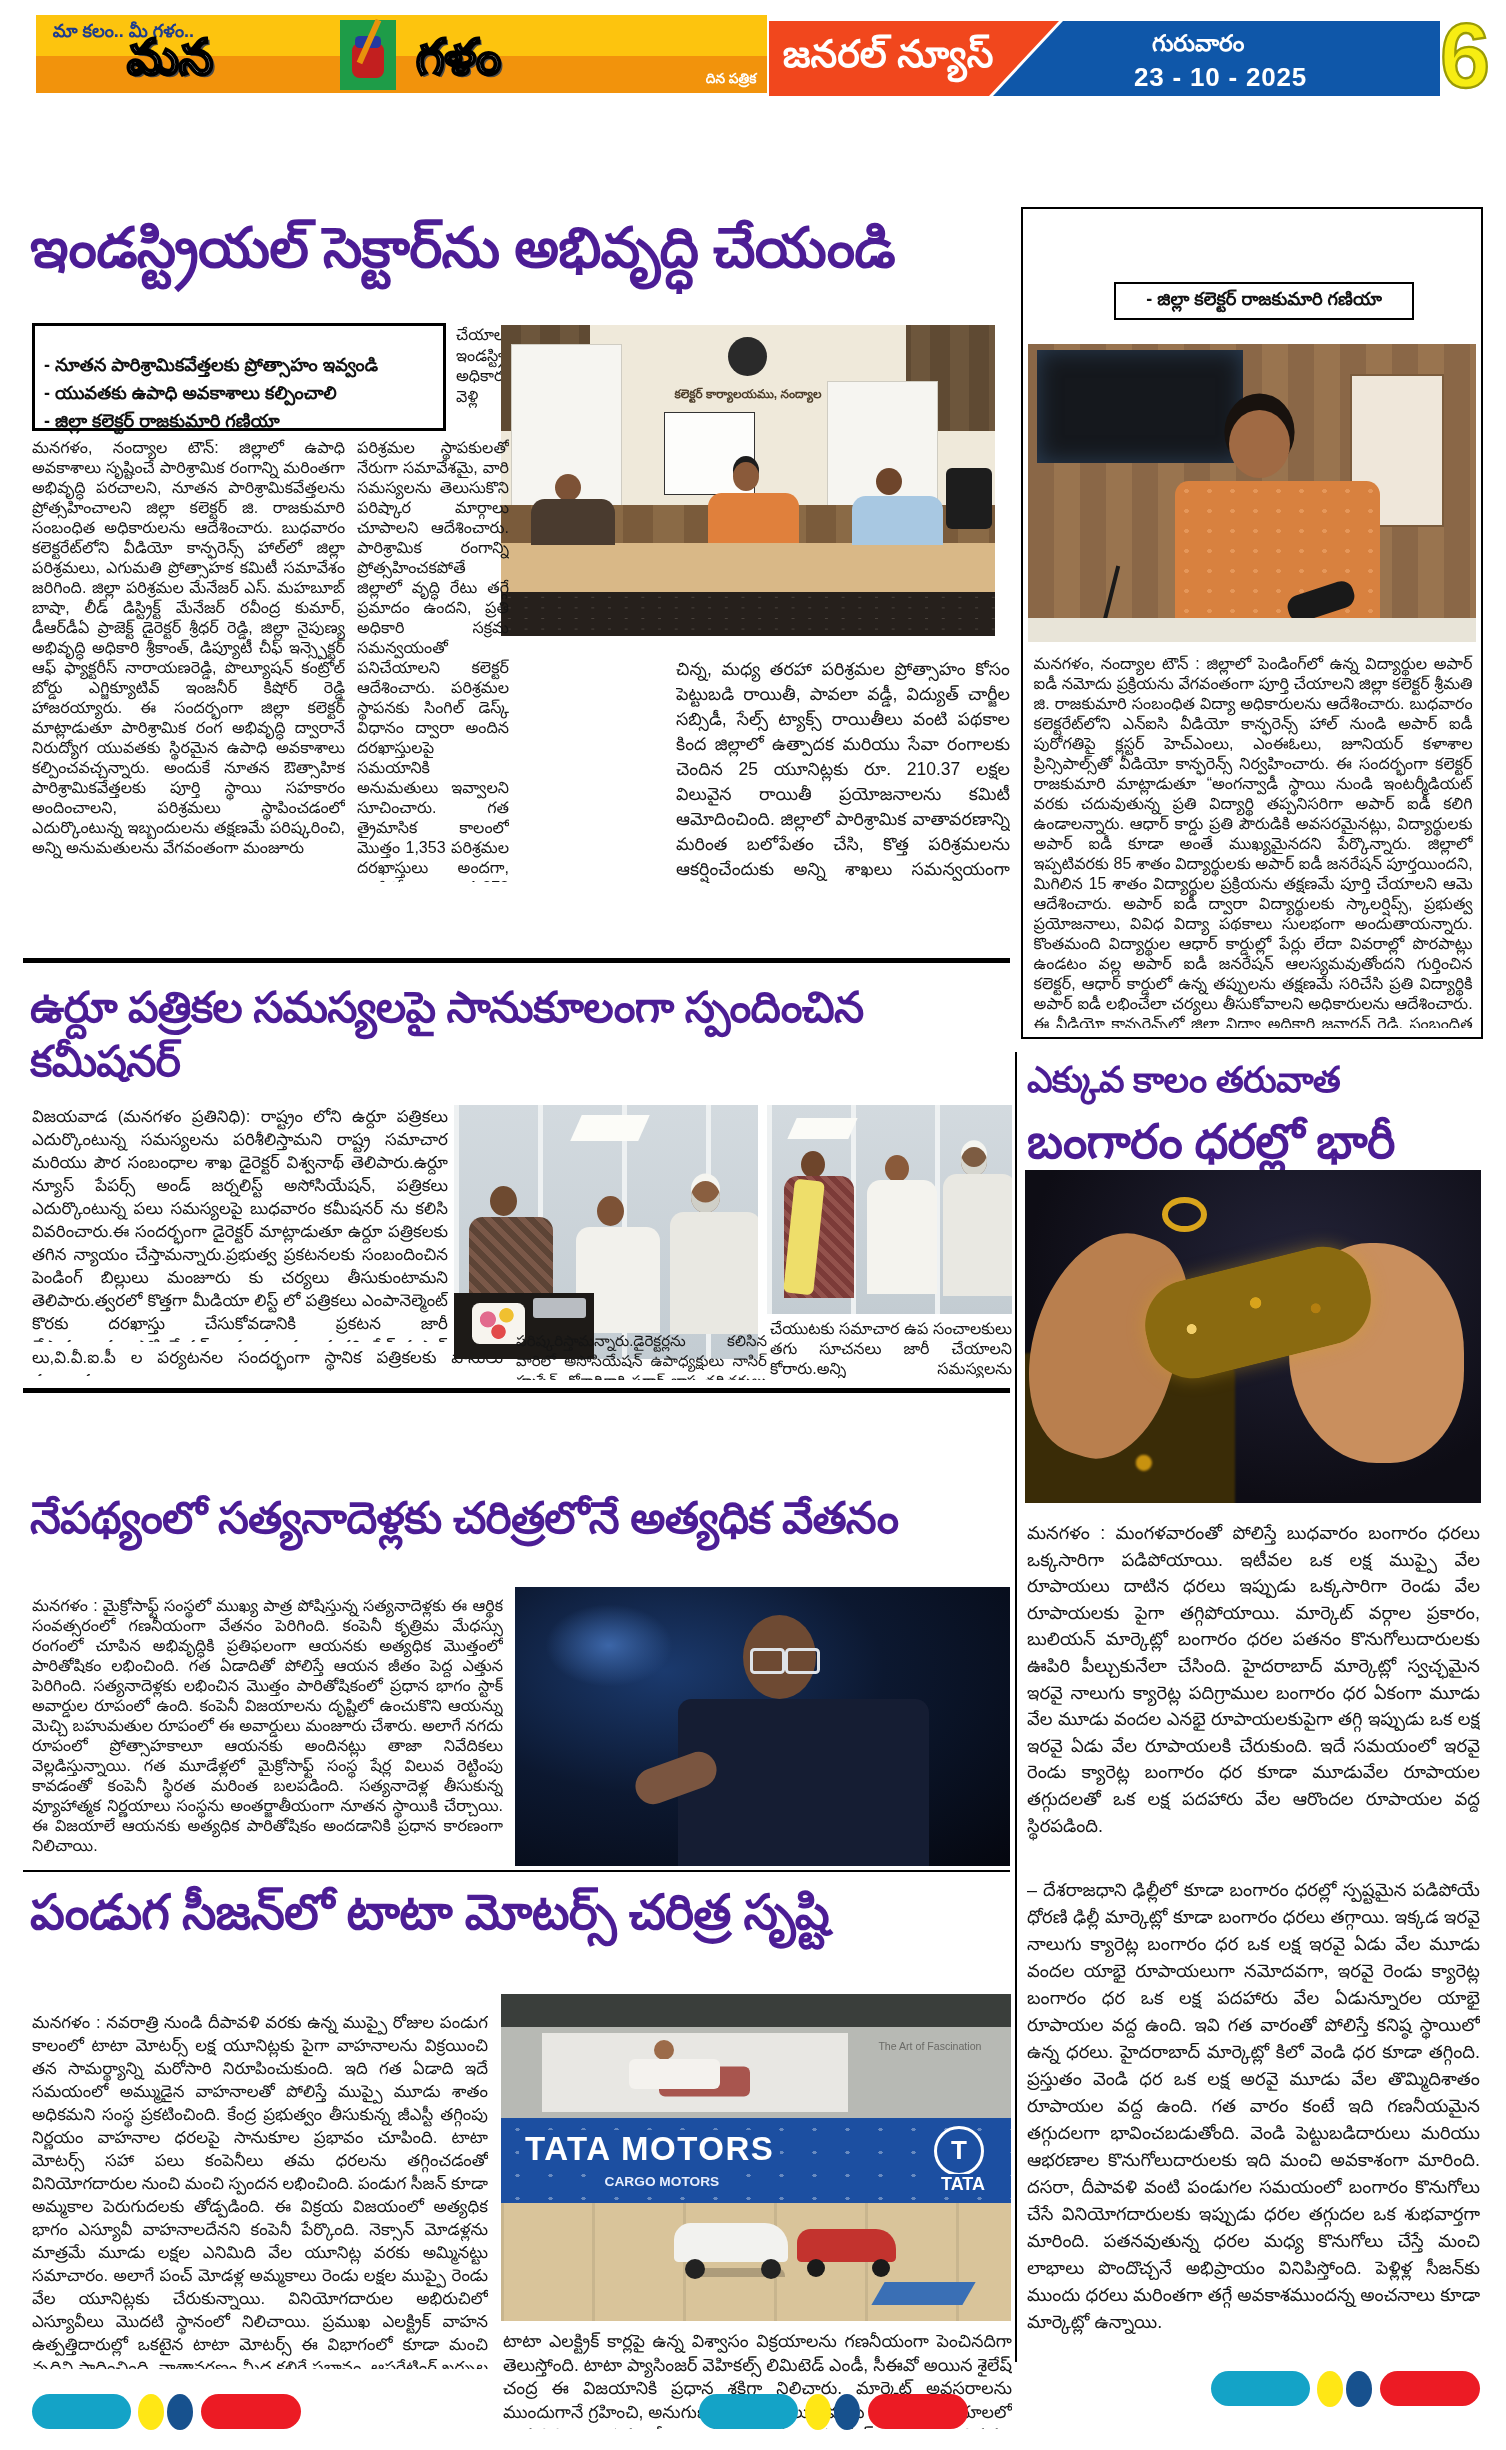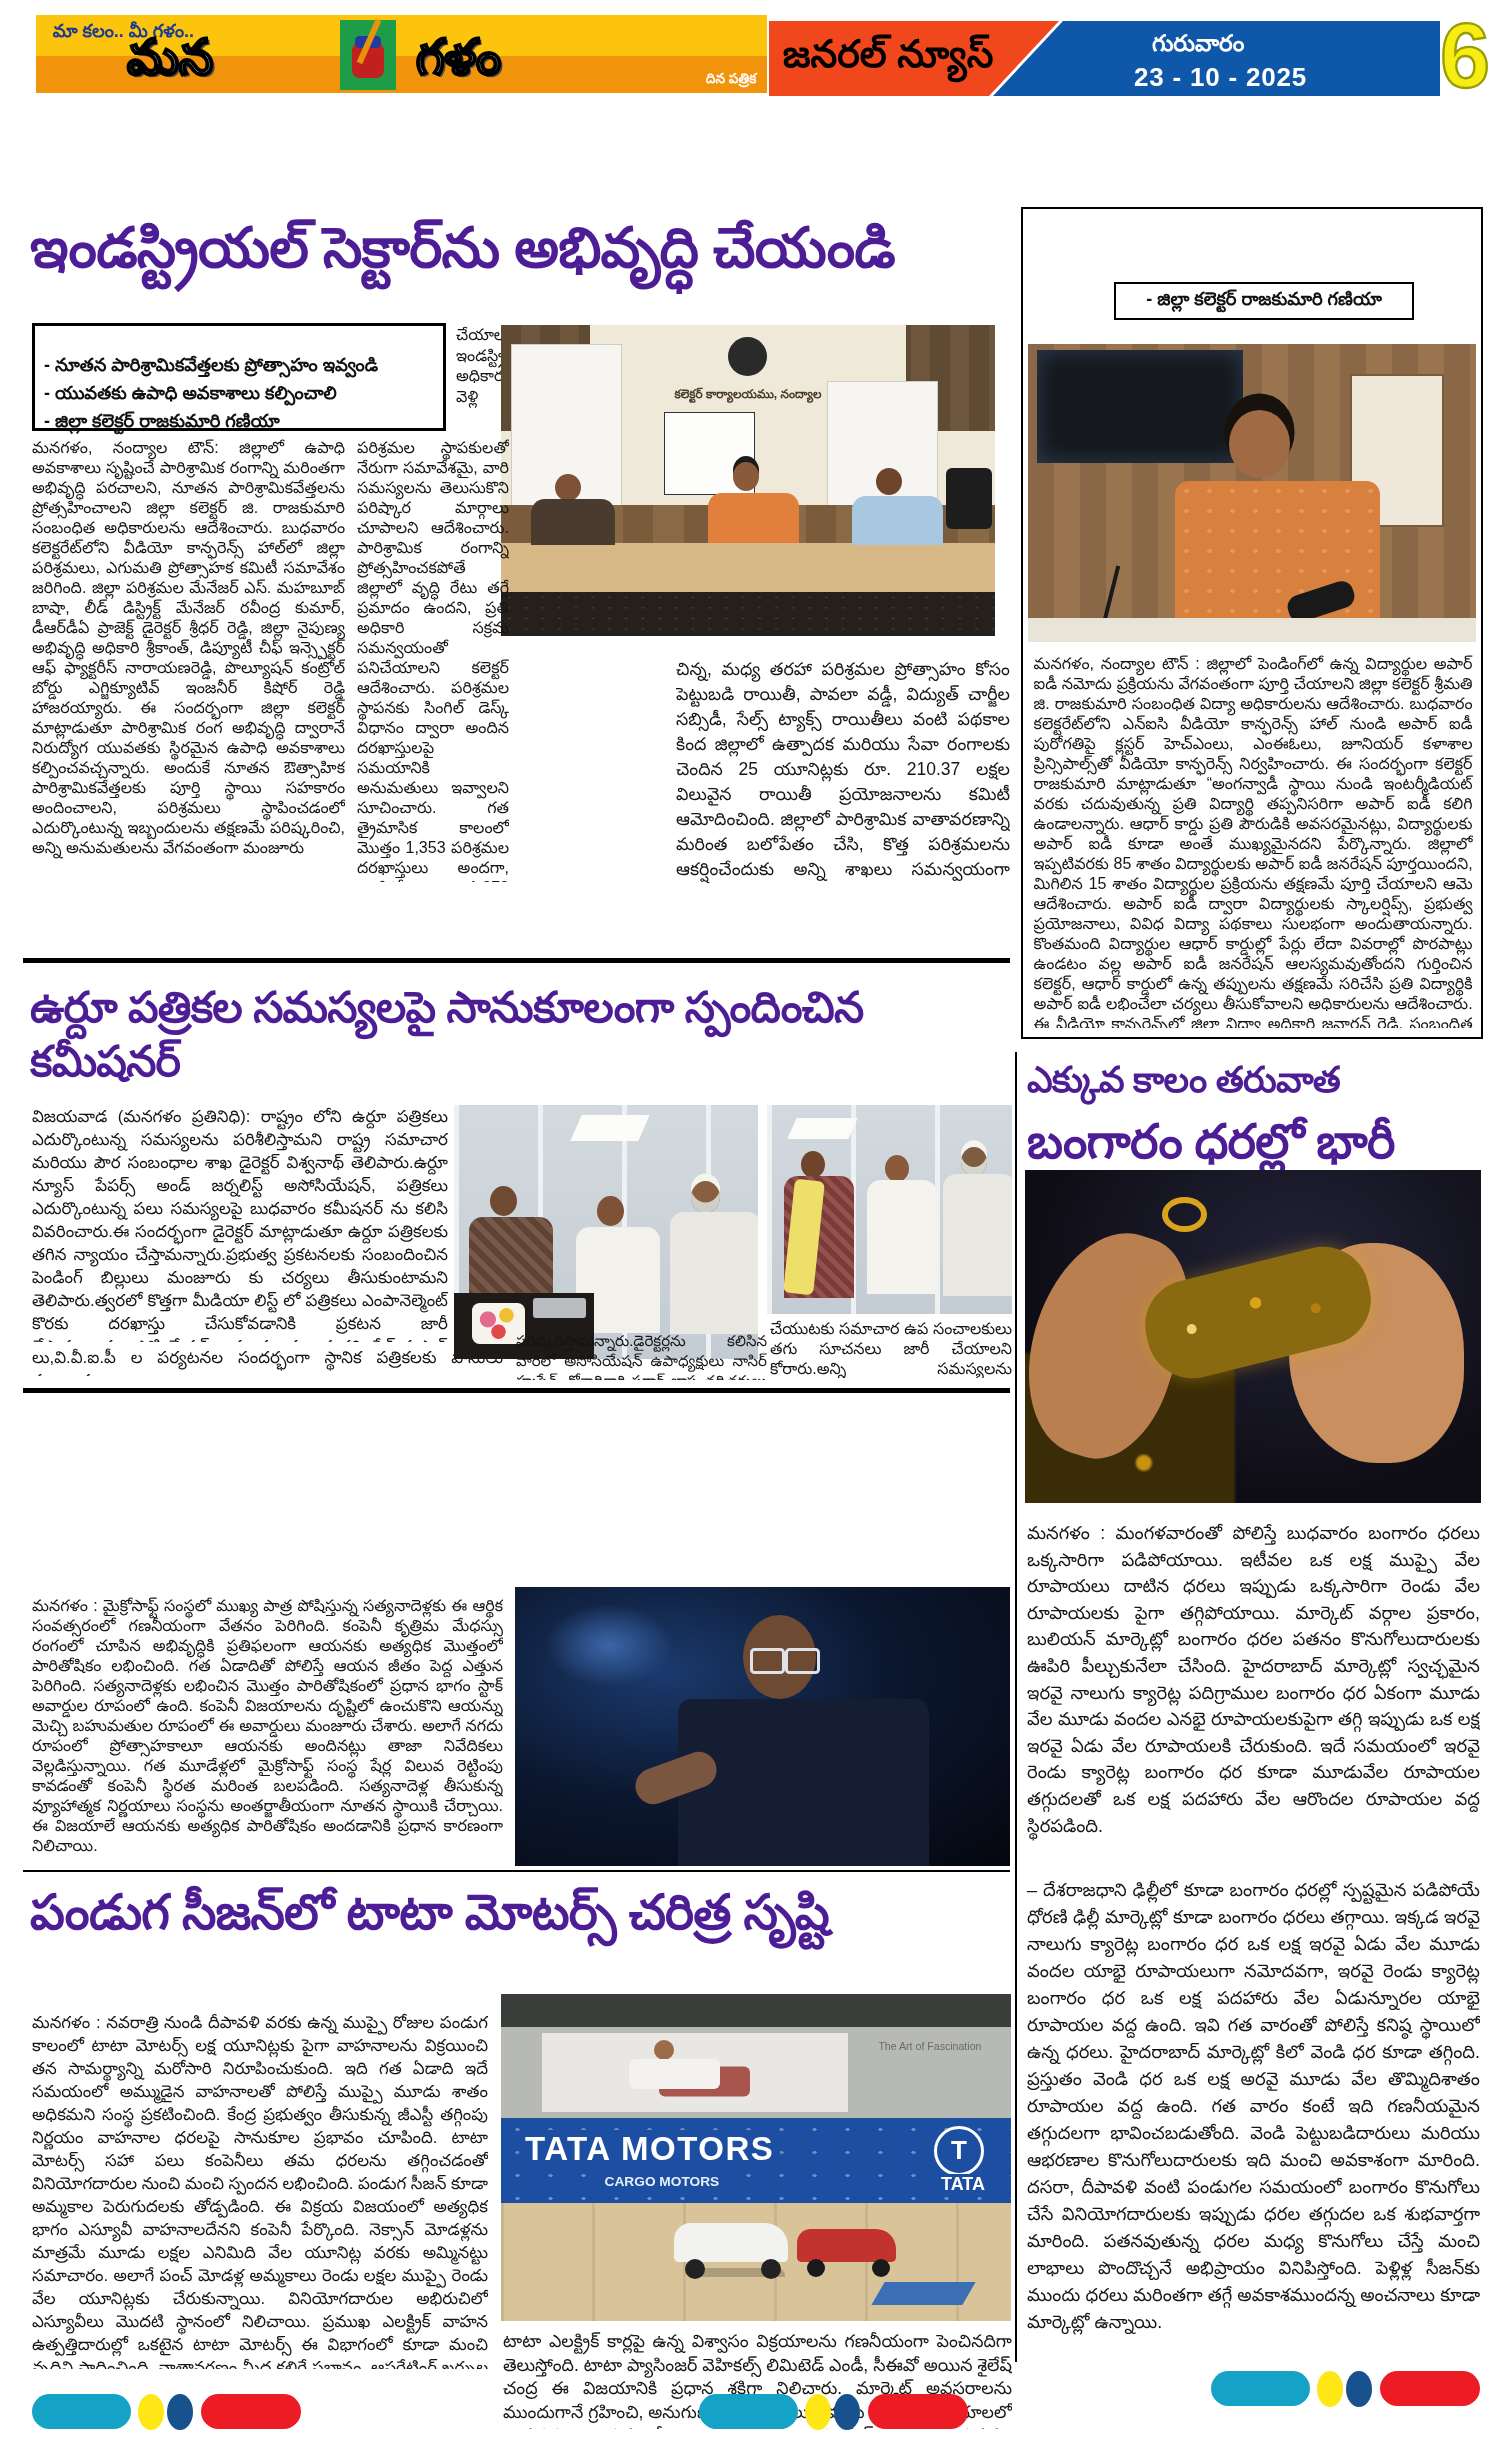--- a/index.html
+++ b/index.html
@@ -37,21 +37,21 @@
     <div class="abs" style="left:304px;top:4.6px;width:56px;height:70px;background:#1e9c48;">
       <div class="abs" style="left:12px;top:23px;width:32px;height:35px;background:#c21f1f;border-radius:7.6px;"></div>
       <div class="abs" style="left:15px;top:16.7px;width:26px;height:12px;background:#2439a0;border-radius:4.6px;"></div>
       <div class="abs" style="left:26px;top:-1.5px;width:6px;height:47px;background:#e8930c;transform:rotate(24deg);"></div>
     </div>
     <div class="abs logo-word" style="left:380px;top:13.7px;font-size:49px;">గళం</div>
     <div class="abs" style="right:10.6px;bottom:3px;font-size:13.7px;font-weight:bold;color:#fff;">దిన పత్రిక</div>
   </div>
 
   <div class="abs slant-orange" style="left:769px;top:21px;width:290px;height:75px;">
-    <div class="abs" style="left:13.7px;top:12px;width:228px;font-size:38px;font-weight:bold;color:#000000;">జనరల్ న్యూస్</div>
+    <div class="abs" style="left:13.7px;top:12px;width:228px;font-size:38px;font-weight:bold;color:#ffffff;">జనరల్ న్యూస్</div>
   </div>
   <div class="abs slant-blue" style="left:993px;top:21px;width:447px;height:75px;">
     <div class="abs" style="left:159px;top:9px;font-size:23px;font-weight:bold;color:#fff;">గురువారం</div>
     <div class="abs" style="left:141px;top:41px;font-size:26px;font-weight:bold;color:#fff;letter-spacing:0.8px;">23 - 10 - 2025</div>
   </div>
   <div class="abs" style="left:1440px;top:4.6px;font-size:90px;font-weight:bold;color:#f7ed13;-webkit-text-stroke:2.3px #9b9b05;">6</div>
 
   <div class="abs headline" style="left:30px;top:213px;width:972px;font-size:56px;">ఇండస్ట్రియల్ సెక్టార్‌ను అభివృద్ధి చేయండి</div>
 
   <div class="abs" style="left:32px;top:323px;width:414px;height:108px;border:3px solid #000;box-sizing:border-box;padding:6px 9px;">
@@ -127,20 +127,21 @@
     <div class="person-head" style="left:48%;top:24%;width:24px;height:27px;background:#8a5a3a;"></div>
     <div class="person-body" style="left:41%;top:36%;width:70px;height:114px;background:#f4f3ee;"></div>
     <div class="person-head" style="left:79%;top:20%;width:26px;height:29px;background:#7d5c42;box-shadow:0 -6.8px 0 0 #f5f5f0, inset 0 -9px 0 0 #d6d6cf;"></div>
     <div class="person-body" style="left:72%;top:33%;width:73px;height:122px;background:#e9e8e2;"></div>
   </div>
 
   <div class="abs body-text" style="left:770px;top:1319px;width:242px;height:59px;font-size:16px;line-height:20px;">చేయుటకు సమాచార ఉప సంచాలకులు తగు సూచనలు జారీ చేయాలని కోరారు.అన్ని సమస్యలను సానుకూలంగా స్పందించిన డైరెక్టర్ అన్ని సమస్యలు</div>
   <div class="abs body-text" style="left:516px;top:1331px;width:251px;height:49px;font-size:15px;line-height:20px;">పరిష్కరిస్తామన్నారు.డైరెక్టర్లను కలిసిన వారిలో అసోసియేషన్ ఉపాధ్యక్షులు నాసిర్ హుసేన్, కోశాధికారి సర్దార్ భాష తదితరులు ఉన్నారు.</div>
 
   <div class="abs rule" style="left:23px;top:1388px;width:987px;height:5.3px;"></div>
+  <div class="abs headline" style="left:30px;top:1490px;width:980px;font-size:44px;">నేపథ్యంలో సత్యనాదెళ్లకు చరిత్రలోనే అత్యధిక వేతనం</div>
 
   <div class="abs body-text" style="left:32px;top:1596px;width:471px;height:273px;font-size:16px;line-height:20px;">మనగళం : మైక్రోసాఫ్ట్ సంస్థలో ముఖ్య పాత్ర పోషిస్తున్న సత్యనాదెళ్లకు ఈ ఆర్థిక సంవత్సరంలో గణనీయంగా వేతనం పెరిగింది. కంపెనీ కృత్రిమ మేధస్సు రంగంలో చూపిన అభివృద్ధికి ప్రతిఫలంగా ఆయనకు అత్యధిక మొత్తంలో పారితోషికం లభించింది. గత ఏడాదితో పోలిస్తే ఆయన జీతం పెద్ద ఎత్తున పెరిగింది. సత్యనాదెళ్లకు లభించిన మొత్తం పారితోషికంలో ప్రధాన భాగం స్టాక్ అవార్డుల రూపంలో ఉంది. కంపెనీ విజయాలను దృష్టిలో ఉంచుకొని ఆయన్ను మెచ్చి బహుమతుల రూపంలో ఈ అవార్డులు మంజూరు చేశారు. అలాగే నగదు రూపంలో ప్రోత్సాహకాలూ ఆయనకు అందినట్లు తాజా నివేదికలు వెల్లడిస్తున్నాయి. గత మూడేళ్లలో మైక్రోసాఫ్ట్ సంస్థ షేర్ల విలువ రెట్టింపు కావడంతో కంపెనీ స్థిరత మరింత బలపడింది. సత్యనాదెళ్ల తీసుకున్న వ్యూహాత్మక నిర్ణయాలు సంస్థను అంతర్జాతీయంగా నూతన స్థాయికి చేర్చాయి. ఈ విజయాలే ఆయనకు అత్యధిక పారితోషికం అందడానికి ప్రధాన కారణంగా నిలిచాయి.</div>
 
   <div class="abs photo" style="left:515px;top:1587px;width:495px;height:279px;background:radial-gradient(ellipse at 30% 30%,#1b3a6e 0,#0c1830 45%,#05070f 100%);">
     <div class="abs" style="left:6%;top:6%;width:26%;height:30%;background:radial-gradient(#3c66a8 0,transparent 70%);"></div>
     <div class="person-head" style="left:46%;top:10%;width:73px;height:84px;background:#6e4a33;"></div>
     <div class="abs" style="left:47.5%;top:22%;width:29px;height:20px;border:3px solid #dfe3e8;border-radius:4.6px;"></div>
     <div class="abs" style="left:54.5%;top:22%;width:29px;height:20px;border:3px solid #dfe3e8;border-radius:4.6px;"></div>
     <div class="person-body" style="left:33%;top:40%;width:251px;height:175px;background:#151d33;"></div>
     <div class="abs" style="left:24%;top:62%;width:84px;height:36px;background:#7a5540;border-radius:18px;transform:rotate(-20deg);"></div>

